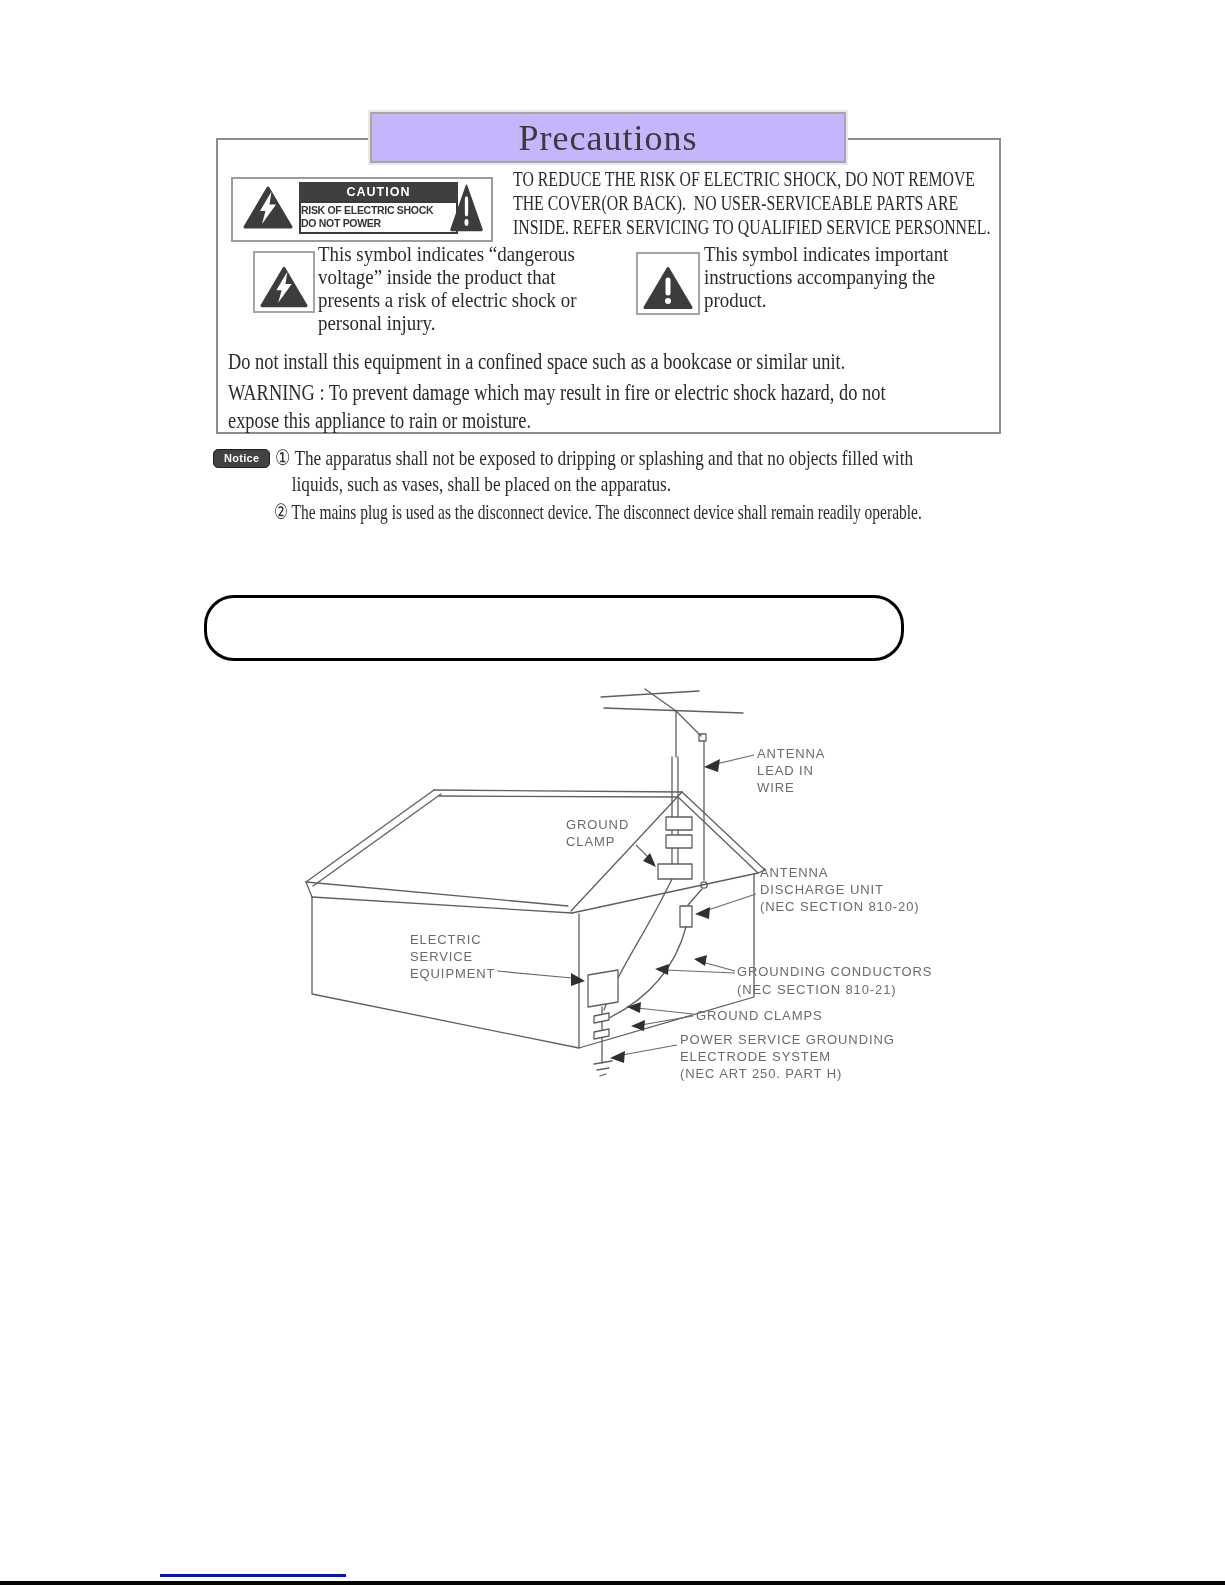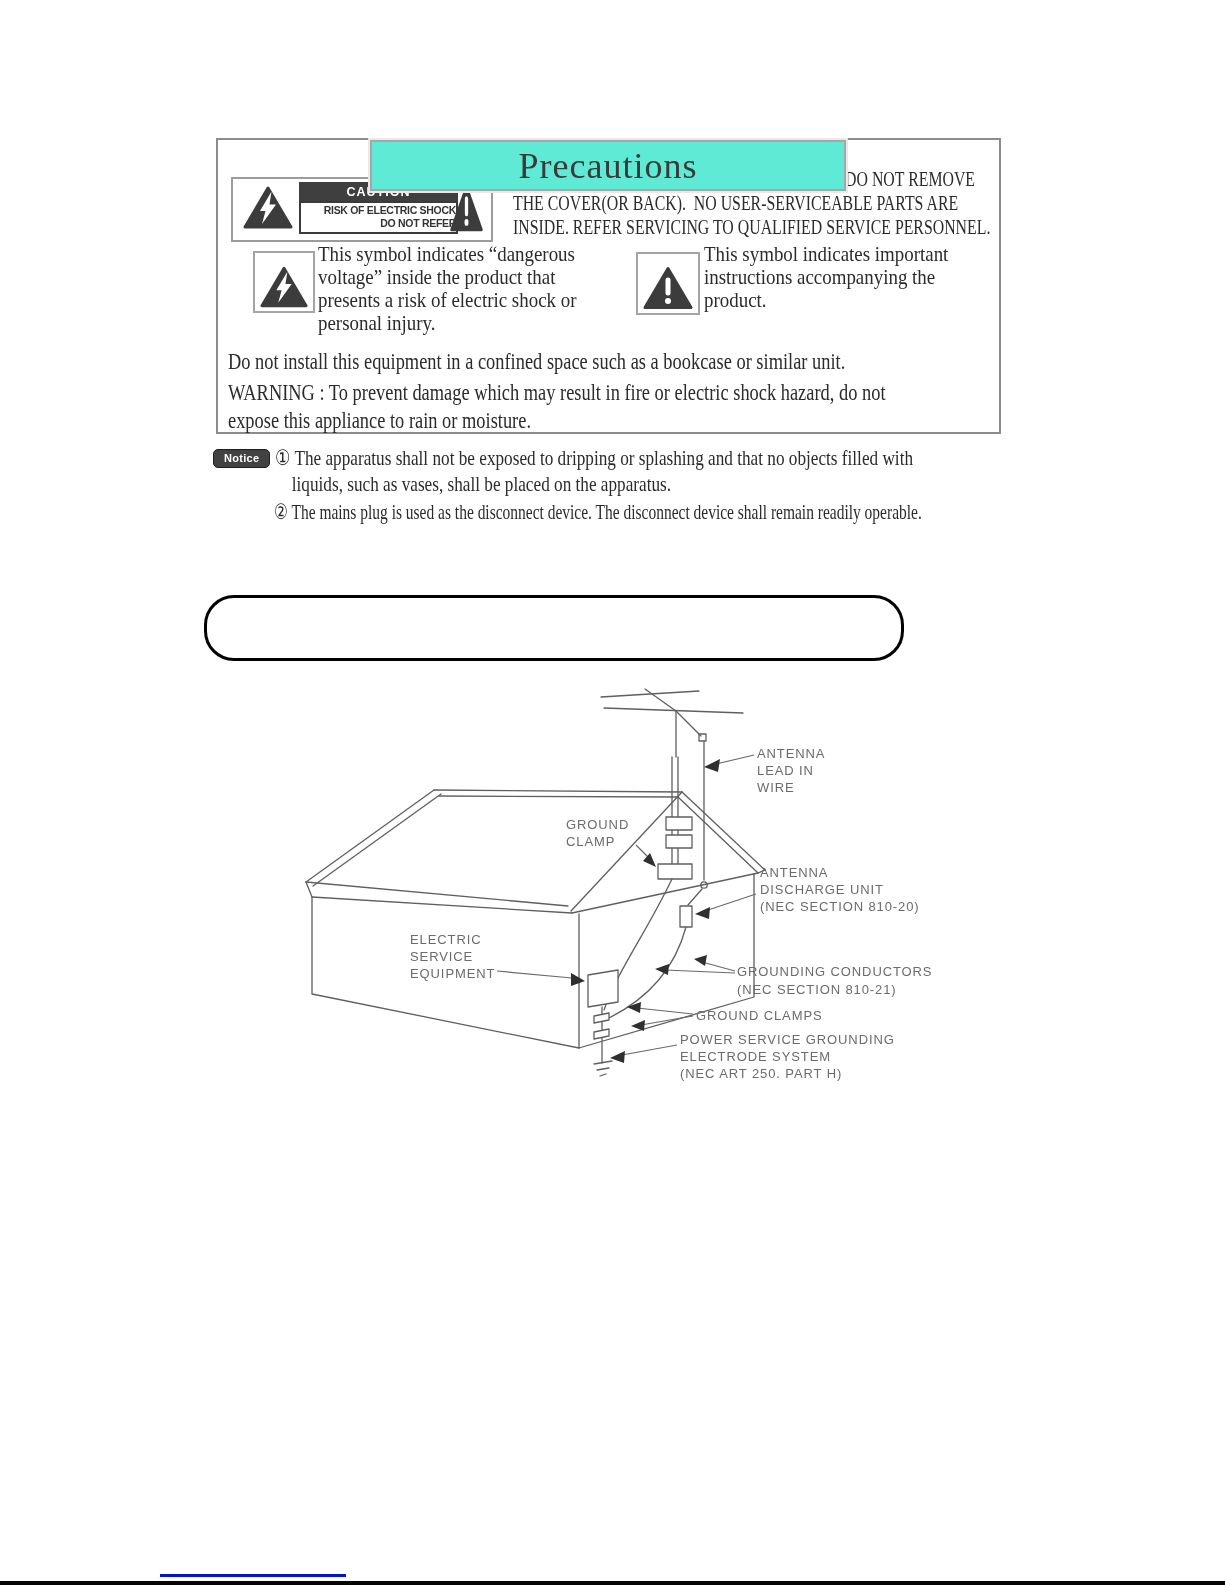--- a/index.html
+++ b/index.html
@@ -2,30 +2,30 @@
 <html><head>
 <meta charset="utf-8">
 <style>
   html,body{margin:0;padding:0;background:#fff;}
   .page{position:relative;width:1225px;height:1585px;background:#ffffff;overflow:hidden;
         font-family:"Liberation Serif", serif;color:#2e2e2e;}
   .abs{position:absolute;}
 
   
   .main-box{left:216px;top:138px;width:781px;height:292px;border:2px solid #8c8c8c;background:#fff;}
-  .title-box{left:370px;top:112px;width:472px;height:47px;border:2px solid #a6a6a6;background:#5eead4;
-             box-shadow:0 0 0 2px #e9e9e9;display:flex;align-items:center;justify-content:center;z-index:3;margin-top:28px;}
+  .title-box{left:370px;top:112px;width:472px;height:47px;border:2px solid #a6a6a6;background:#c4b5fd;
+             box-shadow:0 0 0 2px #e9e9e9;display:flex;align-items:center;justify-content:center;z-index:3;}
   .title-box span{font-size:36px;color:#3a3a3a;letter-spacing:1px;}
 
   .caution-group{left:231px;top:177px;width:258px;height:61px;border:2px solid #9c9c9c;background:#fff;z-index:2;
                  display:flex;align-items:center;}
   .caution-center{position:absolute;left:66px;top:3px;width:159px;height:51px;}
   .caution-header{height:19px;background:#3f3f3f;color:#fff;display:flex;align-items:center;justify-content:center;
                   font-family:"Liberation Sans",sans-serif;font-weight:bold;font-size:12.5px;letter-spacing:1px;}
-  .caution-body{height:28px;border:2px solid #3a3a3a;background:#fff;text-align:right;
+  .caution-body{height:28px;border:2px solid #3a3a3a;background:#fff;text-align:left;
                 font-family:"Liberation Sans",sans-serif;font-weight:bold;color:#333;
                 font-size:10.5px;line-height:13px;letter-spacing:-0.3px;padding-top:1px;}
   .tri-left{position:absolute;left:10px;top:5px;}
   .tri-right{position:absolute;left:217px;top:4px;}
 
   .serif-cond{white-space:pre-line;transform-origin:0 0;color:#2b2b2b;}
   .caps-para{left:513px;top:167px;font-size:22px;line-height:24px;transform:scaleX(0.72);width:700px;}
   .sym-text-left{left:318px;top:243px;font-size:21.5px;line-height:23px;transform:scaleX(0.88);width:400px;}
   .sym-text-right{left:704px;top:243px;font-size:21.5px;line-height:23px;transform:scaleX(0.88);width:400px;}
   .install-line{left:228px;top:349px;font-size:23px;transform:scaleX(0.80);width:950px;}
@@ -67,21 +67,21 @@
 
   <div class="abs caution-group">
     <svg class="tri-left" width="50" height="47" viewBox="0 0 100 90">
       <polygon points="50,6 96,84 4,84" fill="#3c3c3c" stroke="#3c3c3c" stroke-width="6" stroke-linejoin="round"></polygon>
       <polygon points="57,13 34,52 45,52 38,78 66,39 53,39" fill="#ffffff"></polygon>
     </svg>
     <div class="caution-center">
       <div class="caution-header">CAUTION</div>
       <div class="caution-body">
         <div>RISK OF ELECTRIC SHOCK</div>
-        <div>DO NOT REFER</div>
+        <div>DO NOT POWER</div>
       </div>
     </div>
     <svg class="tri-right" width="33" height="50" viewBox="0 0 100 90" preserveAspectRatio="none">
       <polygon points="50,6 96,84 4,84" fill="#3c3c3c" stroke="#3c3c3c" stroke-width="6" stroke-linejoin="round"></polygon>
       <rect x="45" y="24" width="10" height="36" rx="5" fill="#ffffff"></rect>
       <circle cx="50" cy="71" r="6" fill="#ffffff"></circle>
     </svg>
   </div>
 
   <div class="abs serif-cond caps-para">TO REDUCE THE RISK OF ELECTRIC SHOCK, DO NOT REMOVE

